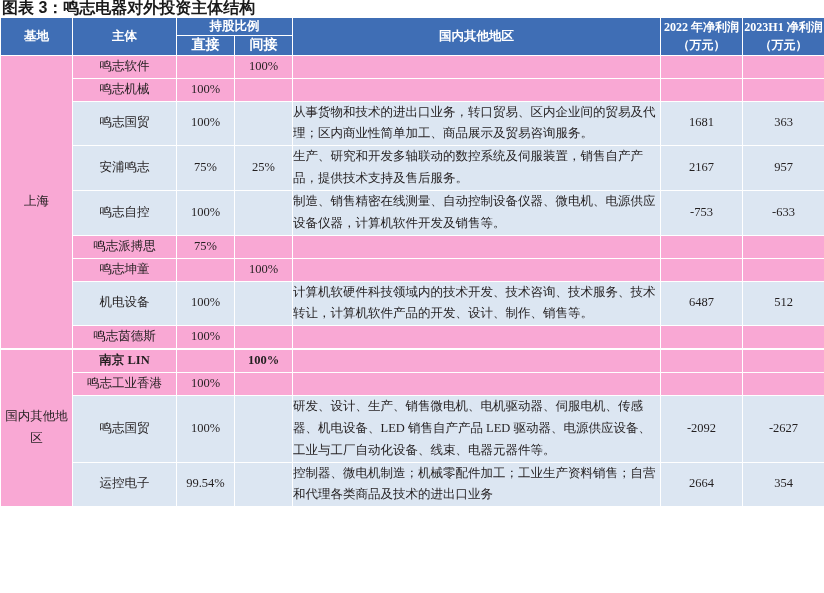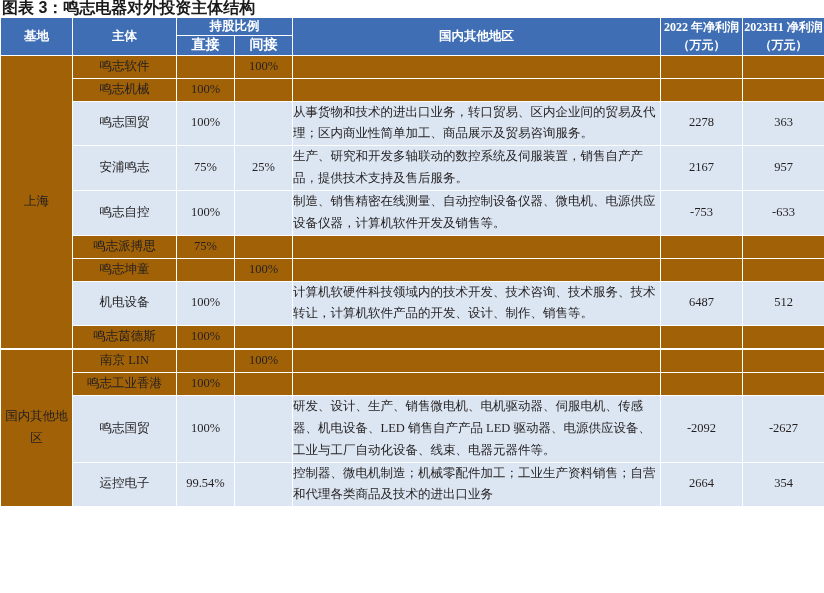--- a/index.html
+++ b/index.html
@@ -59,30 +59,30 @@
     font-size: 12px;
     line-height: 1.5;
     font-family: Liberation Serif, serif;
   }
   tbody td {
     font-size: 12.5px;
     line-height: 1.75;
     padding: 5px 6px;
     color: #231f20;
   }
-  tbody tr.band-a td { background: #a16207; text-align: center; }
+  tbody tr.band-a td { background: #f9a8d4; text-align: center; }
   tbody tr.band-b td { background: #dce6f2; }
   td.c { text-align: center; }
   td.base {
     text-align: center;
     font-weight: normal;
     vertical-align: middle;
   }
   tbody td.base-b { background: #dce6f2; margin-left: 48px; }
-  .thick-top { border-top: 2px solid #ffffff !important; }
+  .thick-top { border-top: 2px solid #ffffff !important; font-weight: bold; }
   .desc { text-align: left; }
   .nowrapnum { white-space: nowrap; }
 </style>
 </head>
 <body>
 
 <div class="page">
 
   <div class="fig-title">图表 3：鸣志电器对外投资主体结构</div>
 
@@ -127,21 +127,21 @@
         <td class="c"></td>
         <td class="desc"></td>
         <td class="c nowrapnum"></td>
         <td class="c nowrapnum"></td>
       </tr>
       <tr class="band-b">
         <td class="c">鸣志国贸</td>
         <td class="c">100%</td>
         <td class="c"></td>
         <td class="desc">从事货物和技术的进出口业务，转口贸易、区内企业间的贸易及代理；区内商业性简单加工、商品展示及贸易咨询服务。</td>
-        <td class="c nowrapnum">2278</td>
+        <td class="c nowrapnum">1681</td>
         <td class="c nowrapnum">363</td>
       </tr>
       <tr class="band-b">
         <td class="c">安浦鸣志</td>
         <td class="c">75%</td>
         <td class="c">25%</td>
         <td class="desc">生产、研究和开发多轴联动的数控系统及伺服装置，销售自产产品，提供技术支持及售后服务。</td>
         <td class="c nowrapnum">2167</td>
         <td class="c nowrapnum">957</td>
       </tr>

